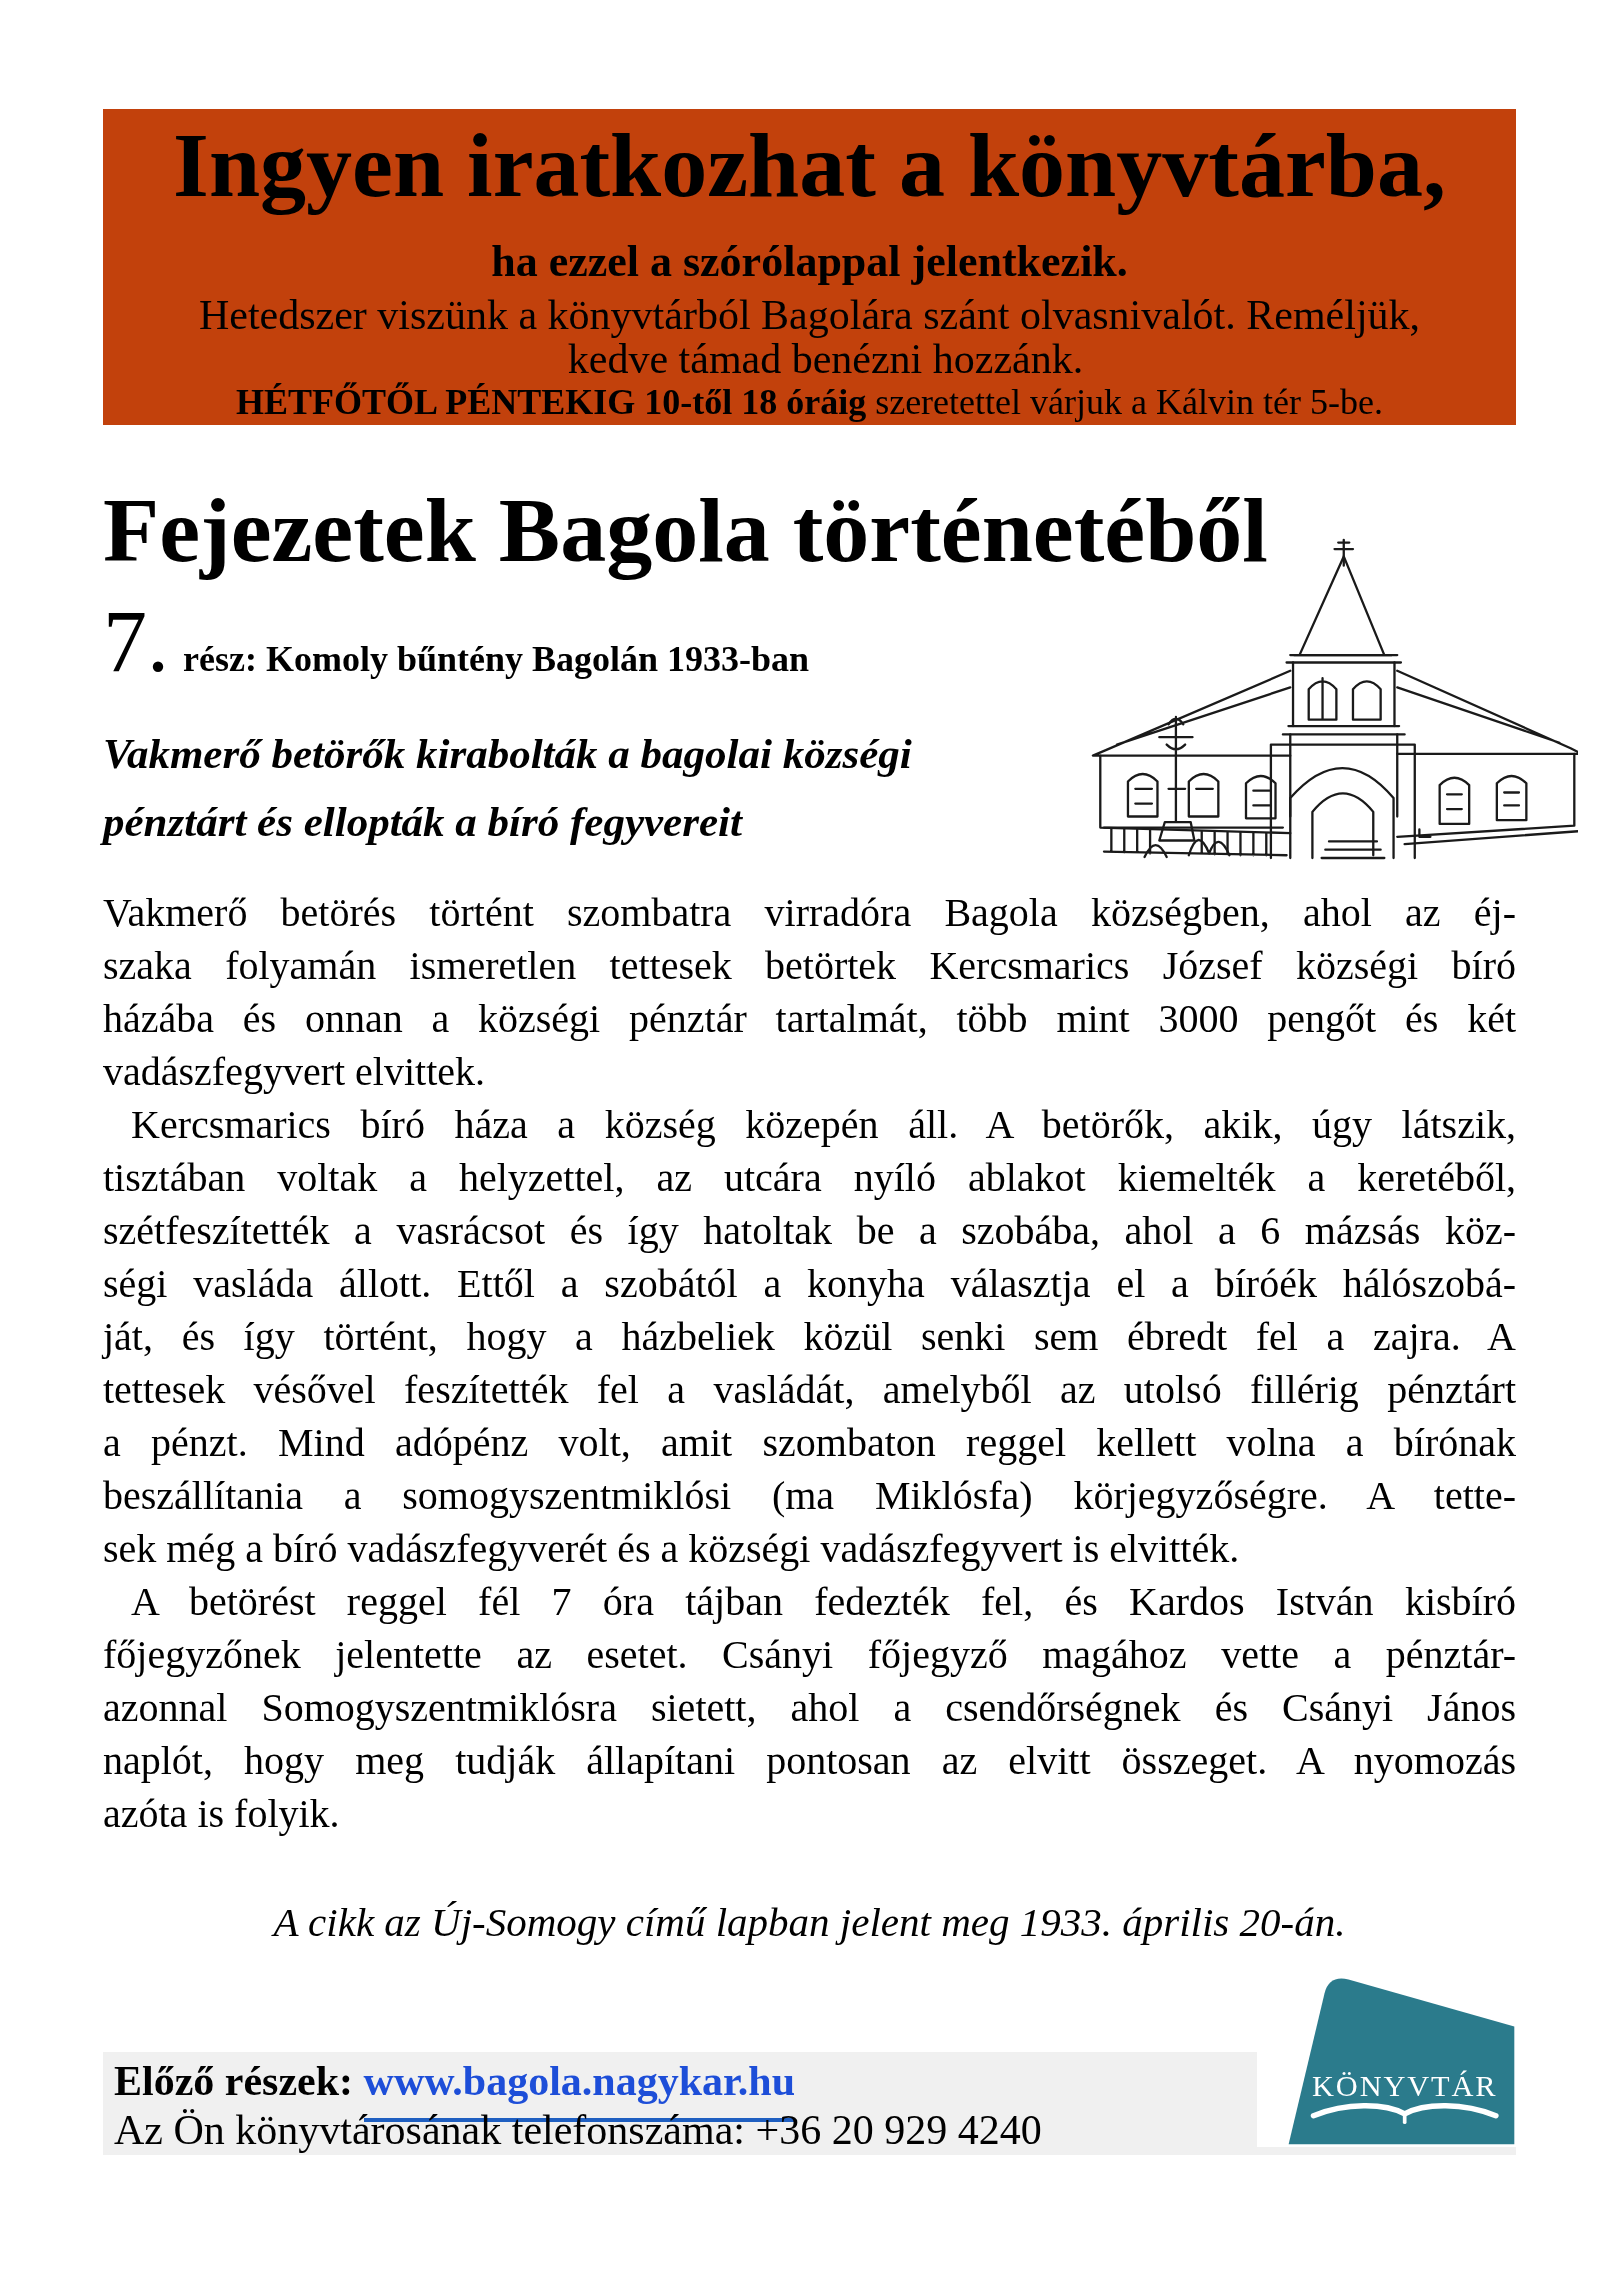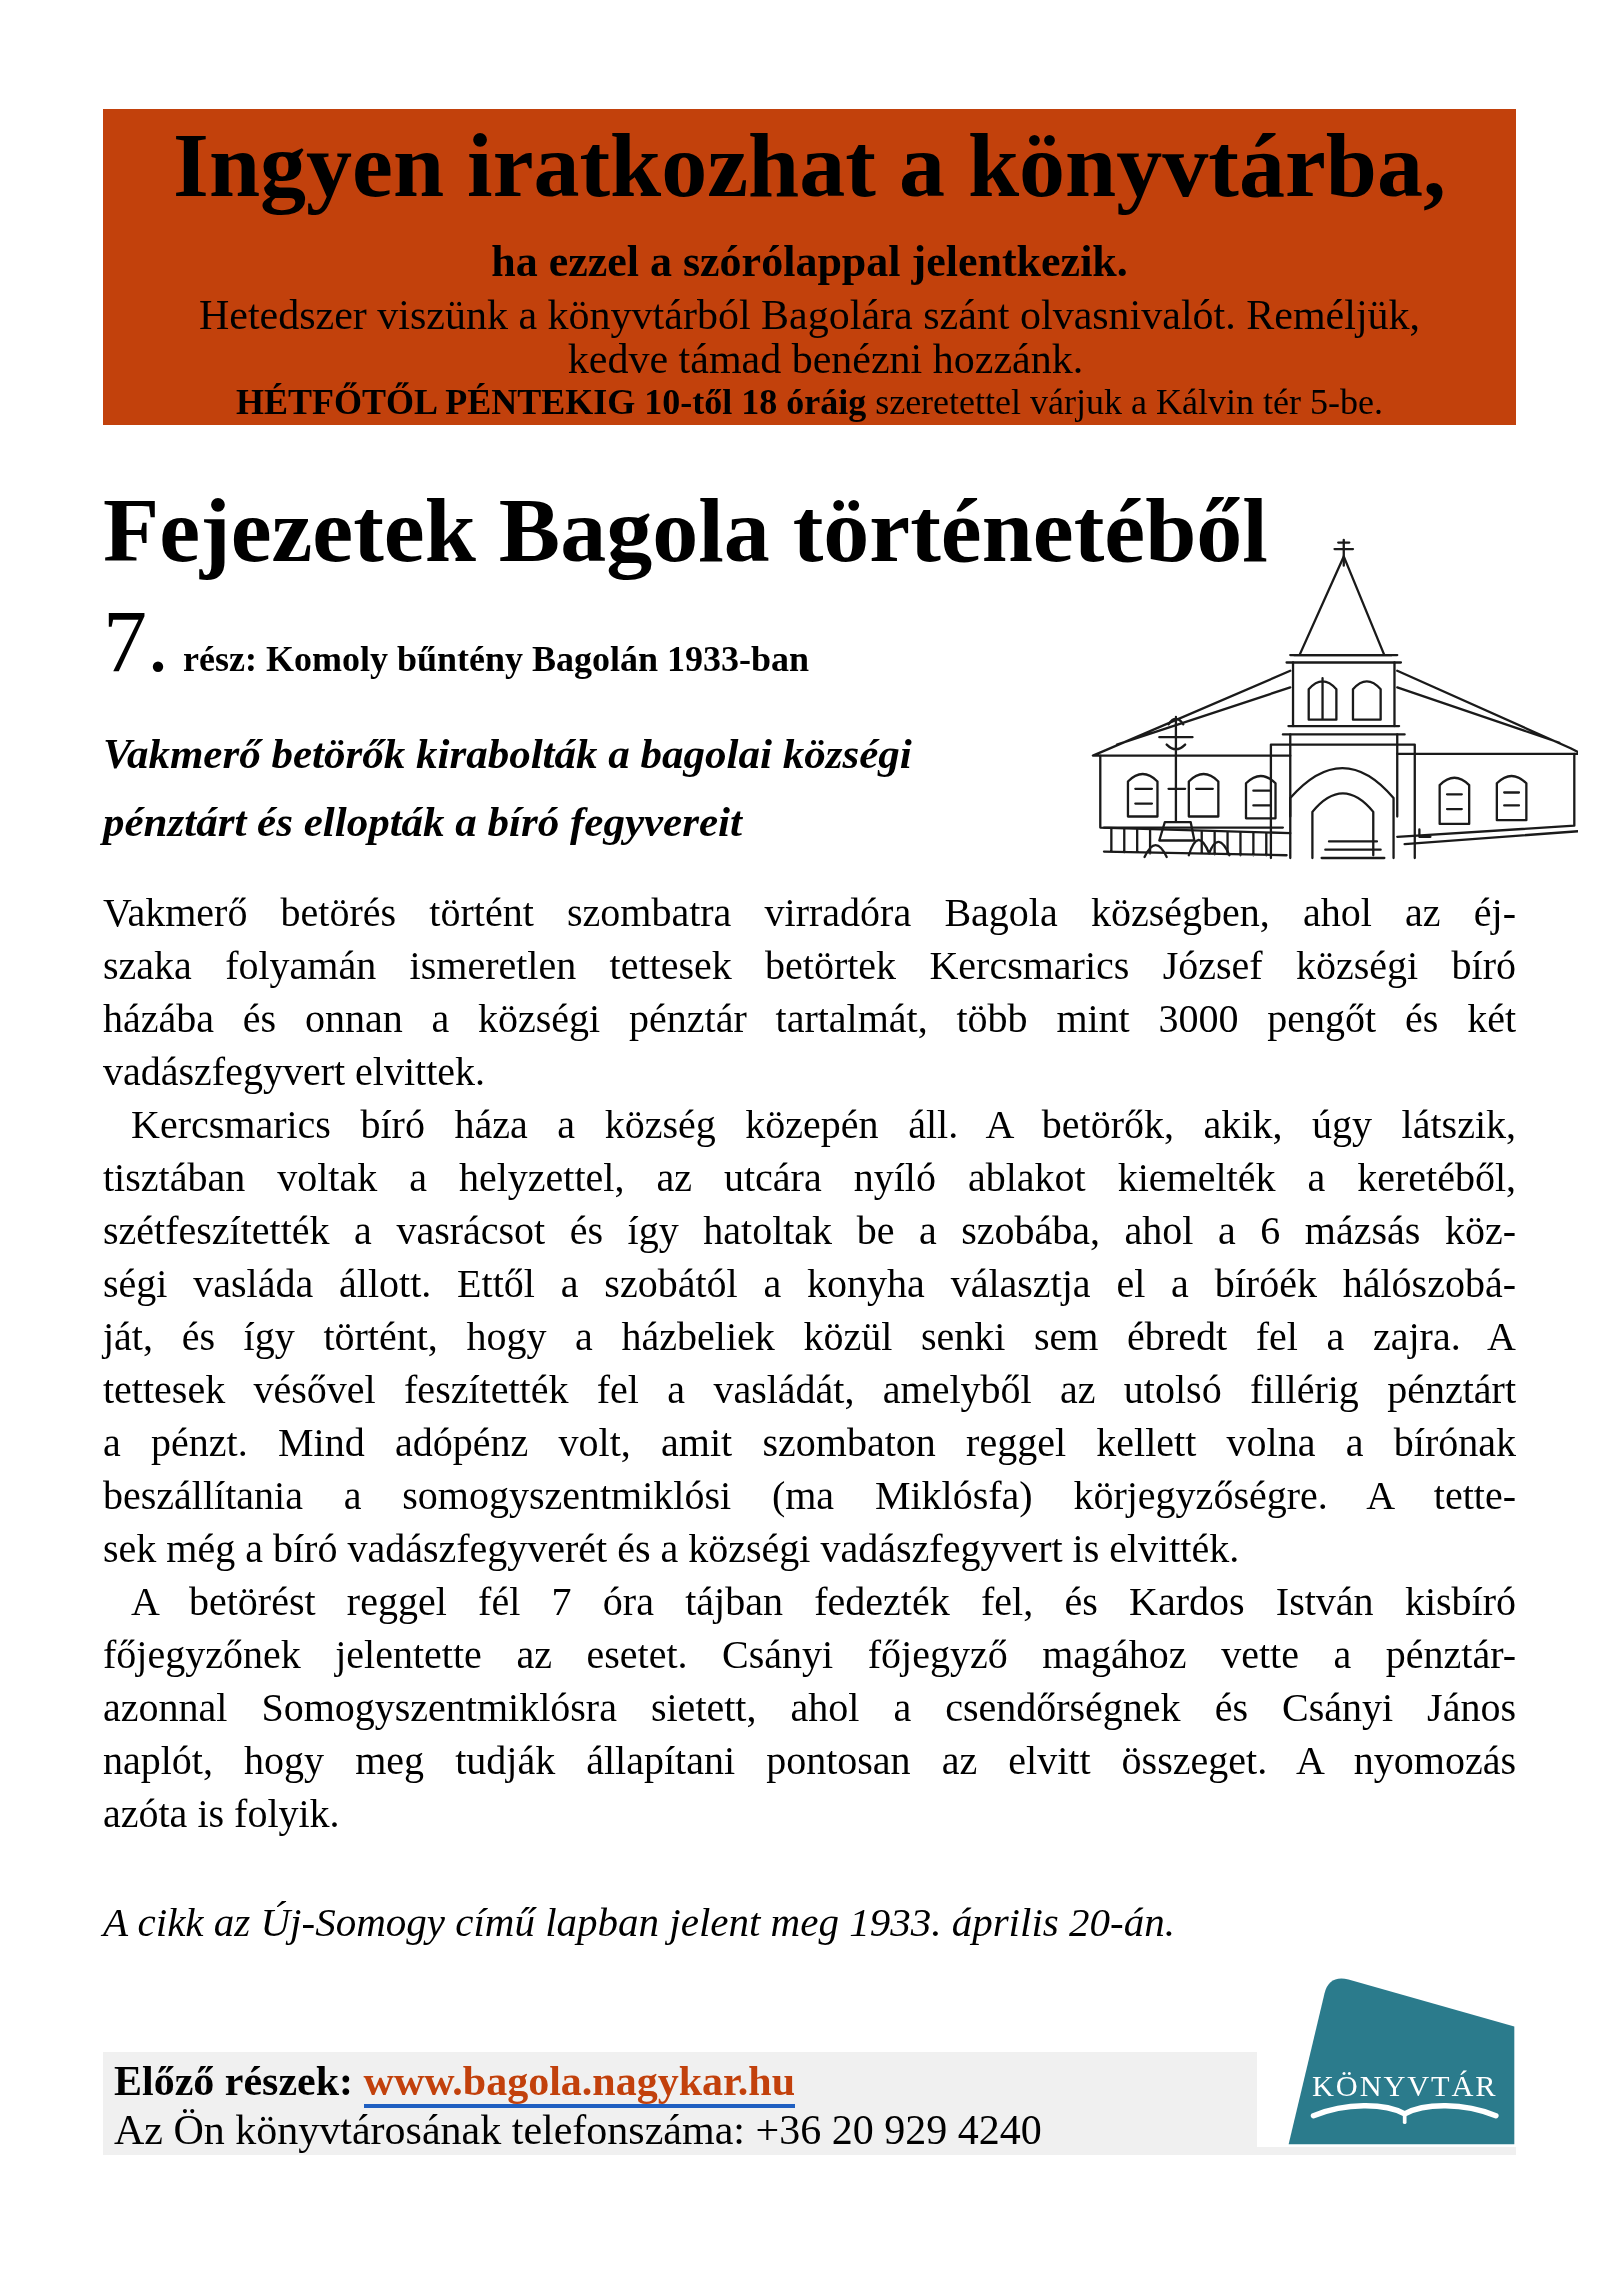--- a/index.html
+++ b/index.html
@@ -54,34 +54,34 @@
     left: 103px; top: 886px; width: 1413px;
     font-size: 40px; line-height: 53px;
   }
   .bline { text-align: justify; text-align-last: justify; }
   .para .bline:last-child { text-align-last: left; }
   .para.indented .bline:first-child { text-indent: 28px; }
 
   
   #citation {
     left: 103px; top: 1898px; width: 1413px;
-    font-size: 41px; font-style: italic; text-align: left;
+    font-size: 41px; font-style: italic; text-align: center;
     white-space: nowrap;
   }
 
   
   #footer-box {
     left: 103px; top: 2052px; width: 1413px; height: 103px;
     background: #f0f0f0;
   }
   #footer-line1 { position: absolute; left: 11px; top: 5.5px; font-size: 42px; line-height: 46px; white-space: nowrap; }
   #footer-line1 .lbl { font-weight: bold; }
   #prev-link {
-    color: #c2410c; font-weight: bold; text-decoration: none;
-    border-bottom: 4.6px solid #1f5fc1; padding-bottom: 0;
+    color: #1d4ed8; font-weight: bold; text-decoration: none;
+    border-bottom: 4.6px solid #1f5fc1; padding-bottom: 14px;
     cursor: pointer;
   }
   #footer-line2 { position: absolute; left: 11px; top: 55px; font-size: 42px; line-height: 46px; white-space: nowrap; }
 
   
   #logo-backing { left: 1257px; top: 1958px; width: 363px; height: 189px; background: #ffffff; }
   #library-logo { position: absolute; left: 24px; top: 14.8px; width: 240px; height: 175px; }
 </style>
 </head>
 <body>

